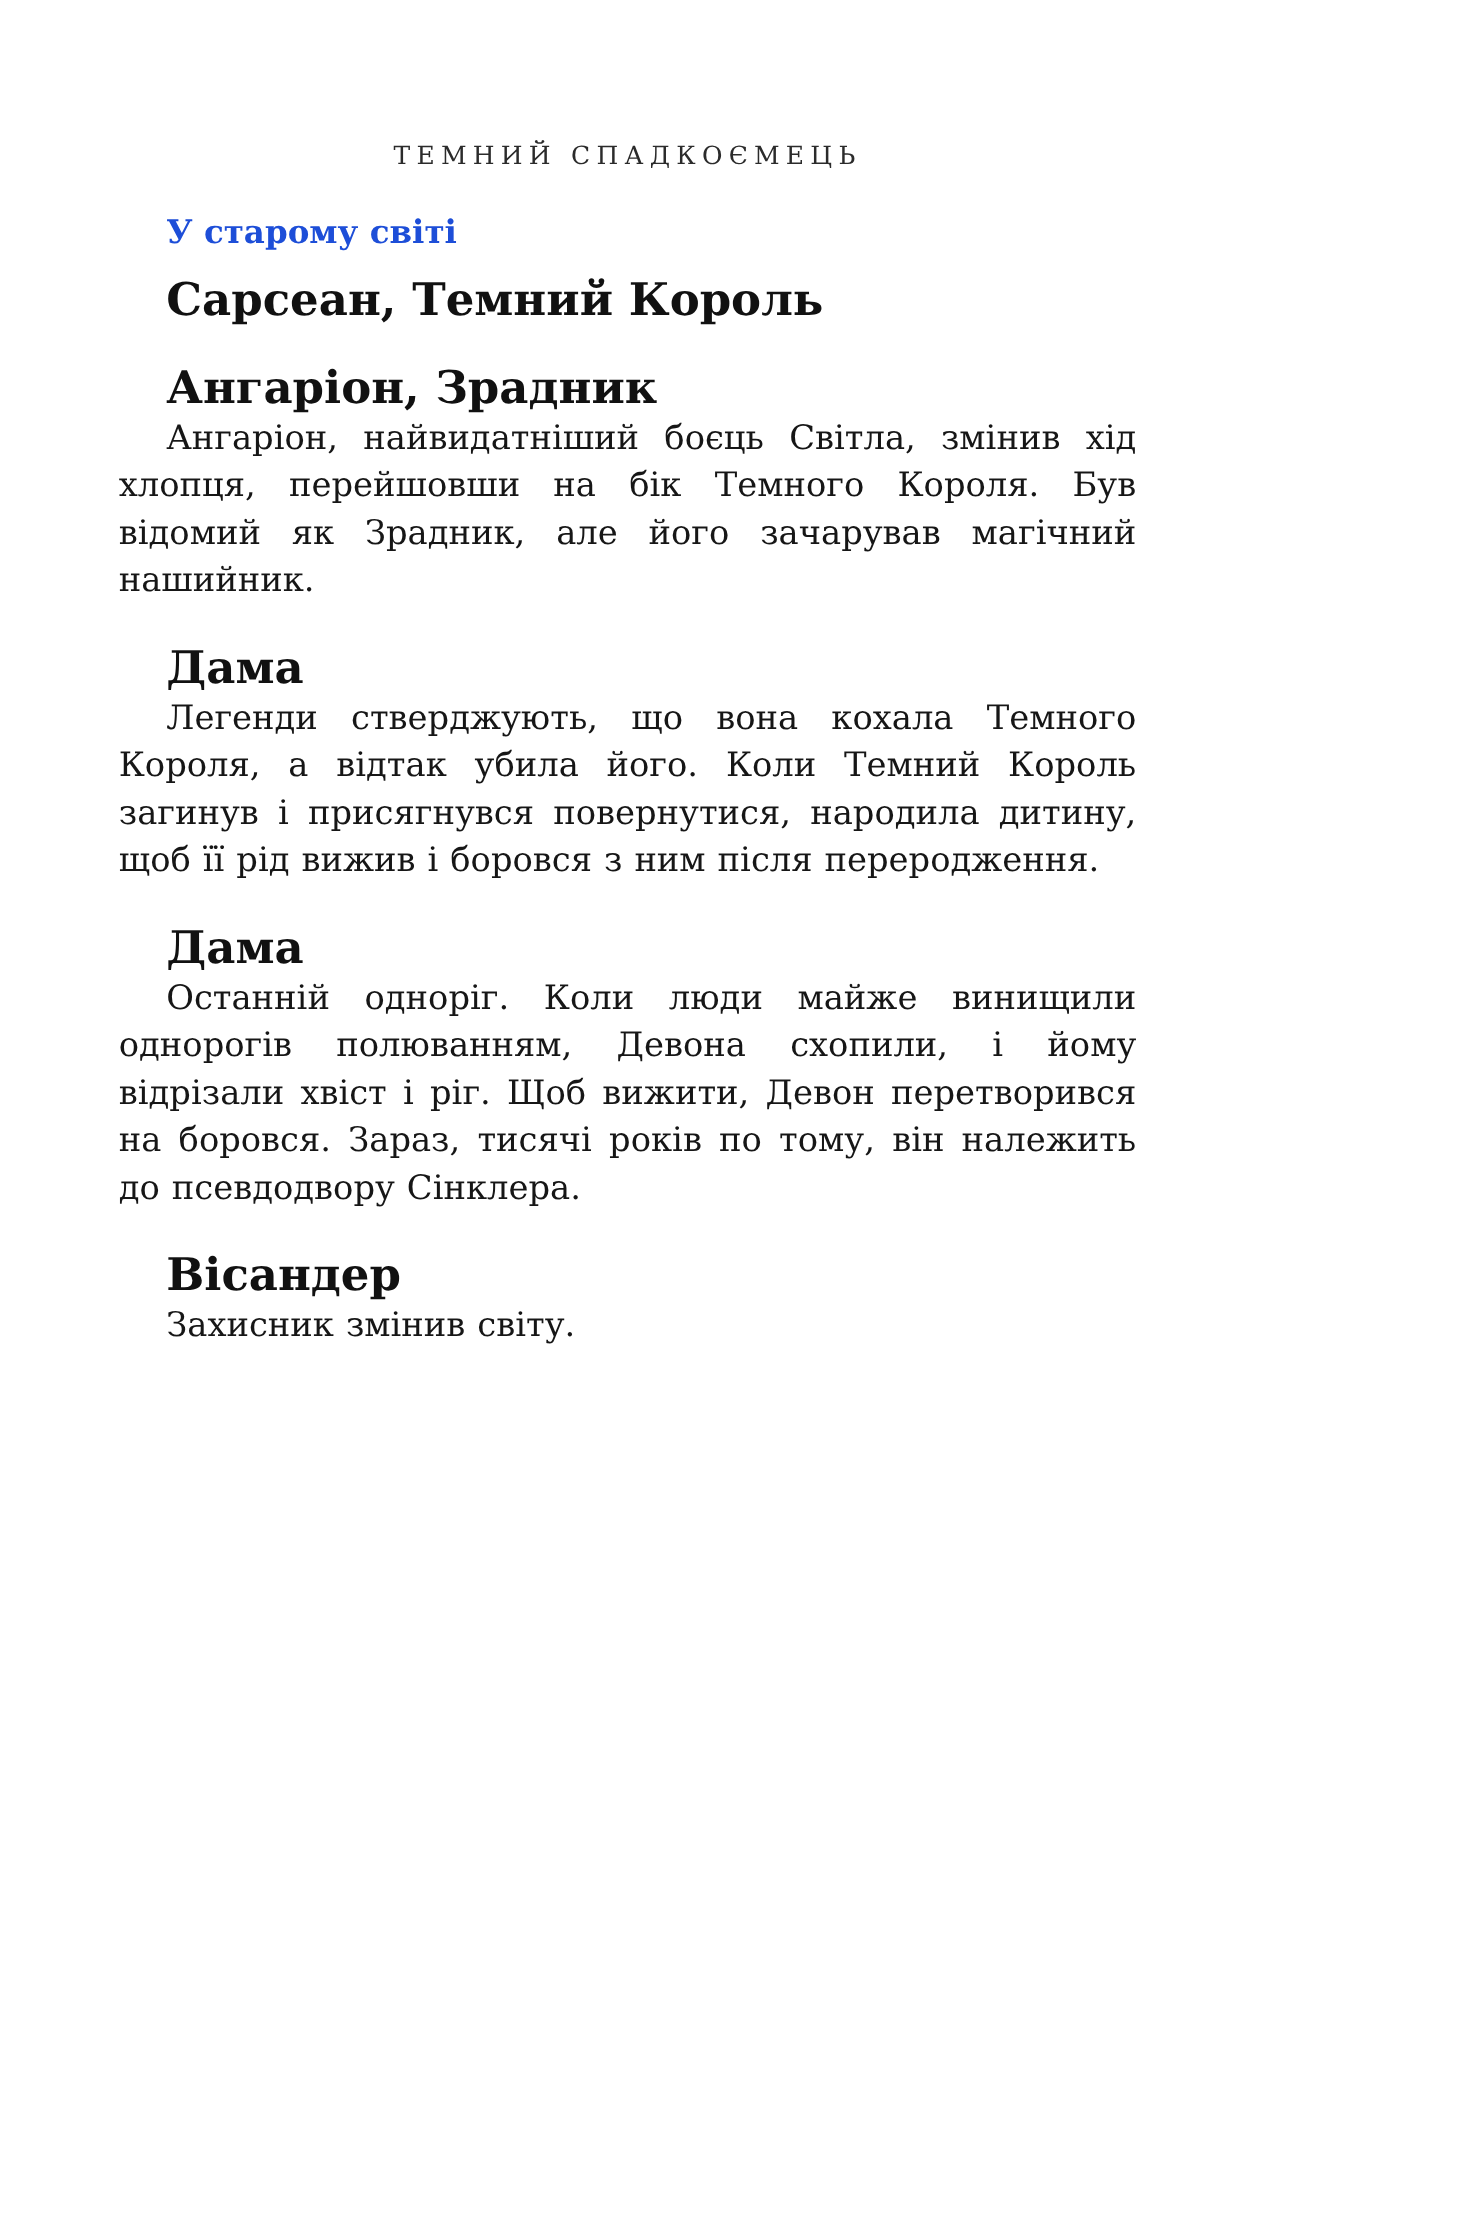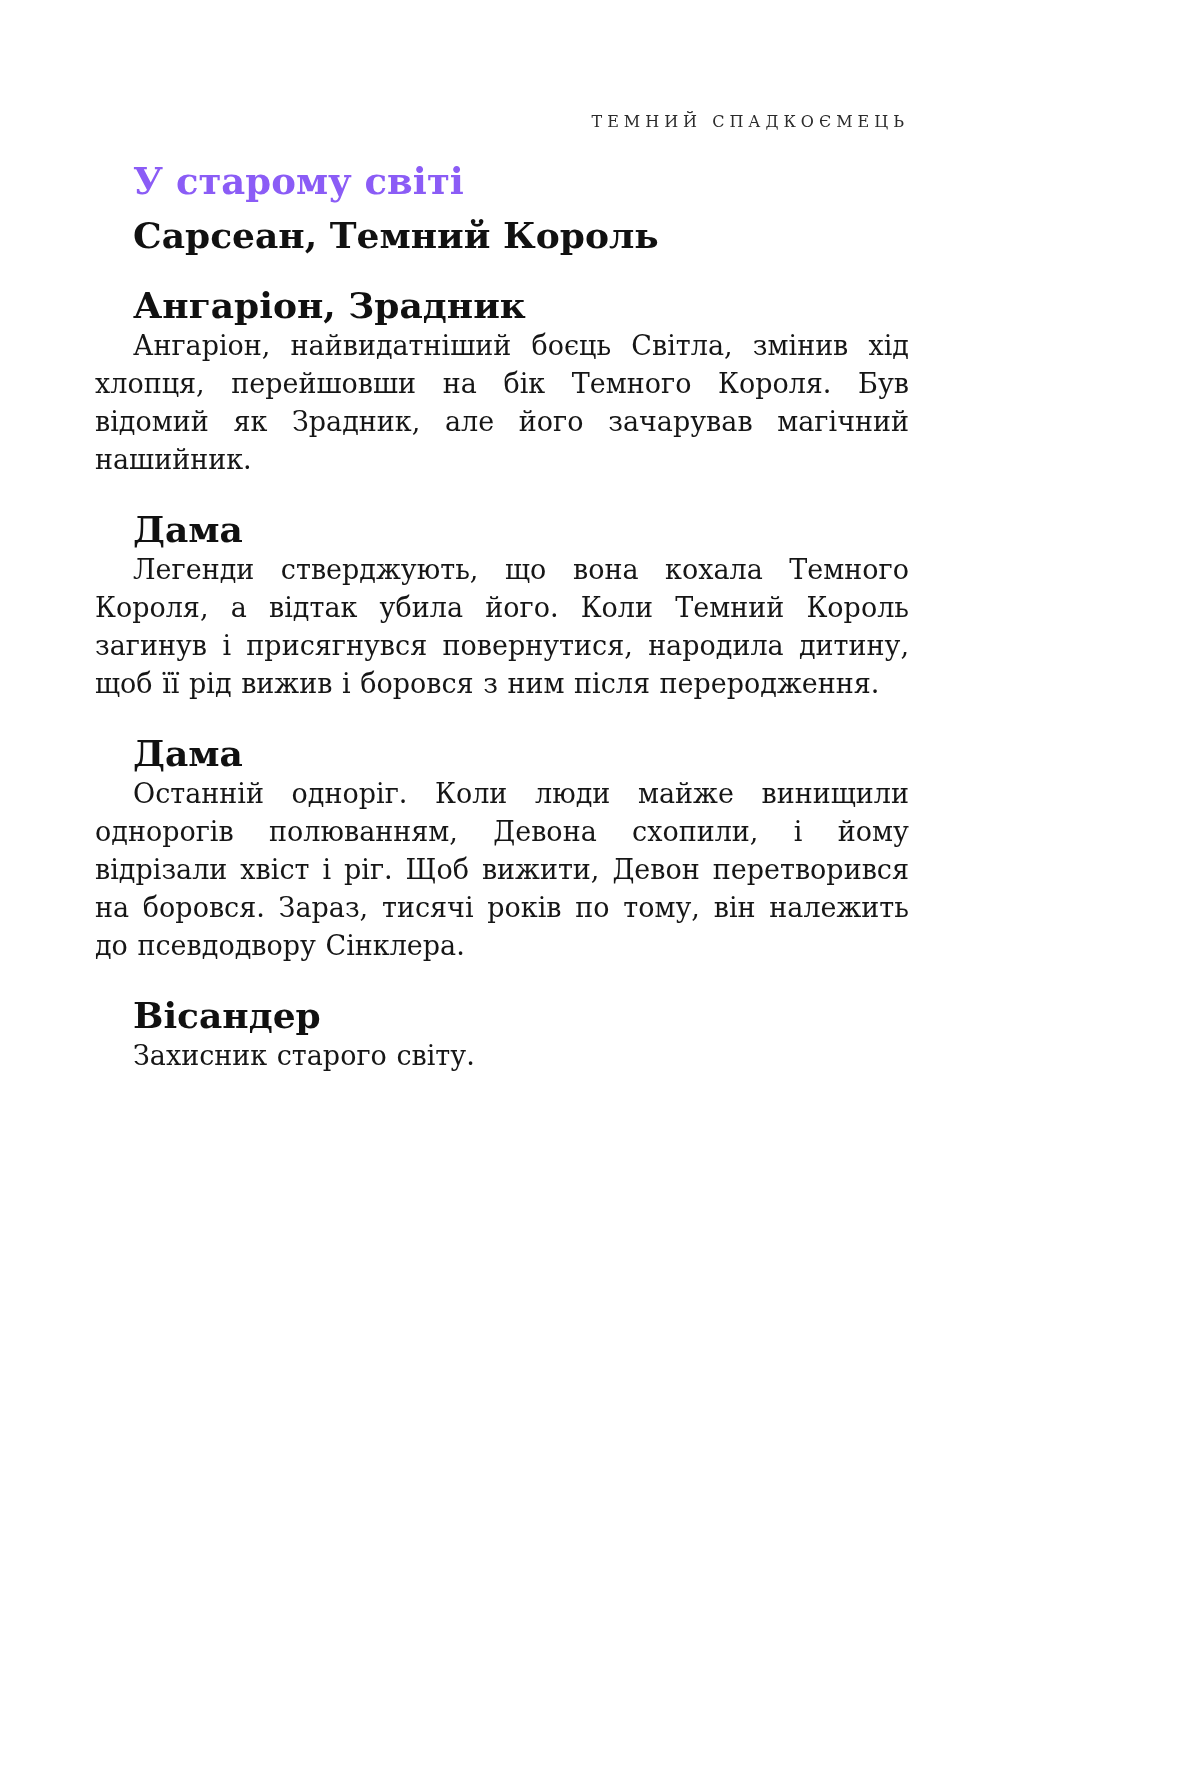--- a/index.html
+++ b/index.html
@@ -16,34 +16,34 @@
     font-family: "DejaVu Serif", "Liberation Serif", serif;
     color: #161616;
   }
   .text-col {
     position: absolute;
     left: 95px;
     top: 112px;
     width: 814px;
   }
   .running-header {
-    text-align: right;
-    font-size: 16px;
+    text-align: center;
+    font-size: 20px;
     letter-spacing: 5px;
     font-weight: 400;
     color: #2b2b2b;
     margin: 0 0 30px 0;
   }
   .section-title {
-    font-size: 37px;
+    font-size: 26px;
     font-weight: 700;
     margin: 0;
     text-indent: 38px;
     line-height: 40px;
-    color: #8b5cf6;
+    color: #1d4ed8;
   }
   .char-section {
     margin: 0;
   }
   .char-heading {
     font-size: 36px;
     font-weight: 700;
     margin: 30px 0 0 0;
     text-indent: 38px;
     line-height: 40px;
@@ -86,17 +86,17 @@
       <p class="char-body">Легенди стверджують, що вона кохала Темного Короля, а відтак убила його. Коли Темний Король загинув і присягнувся повернутися, народила дитину, щоб її рід вижив і боровся з ним після переродження.</p>
     </div>
 
     <div class="char-section">
       <h2 class="char-heading">Дама</h2>
       <p class="char-body">Останній одноріг. Коли люди майже винищили однорогів полюванням, Девона схопили, і йому відрізали хвіст і ріг. Щоб вижити, Девон перетворився на боровся. Зараз, тисячі років по тому, він належить до псевдодвору Сінклера.</p>
     </div>
 
     <div class="char-section">
       <h2 class="char-heading">Вісандер</h2>
-      <p class="char-body">Захисник старого світу.</p>
+      <p class="char-body">Захисник змінив світу.</p>
     </div>
 
   </div>
 </div>
 
 </body></html>

